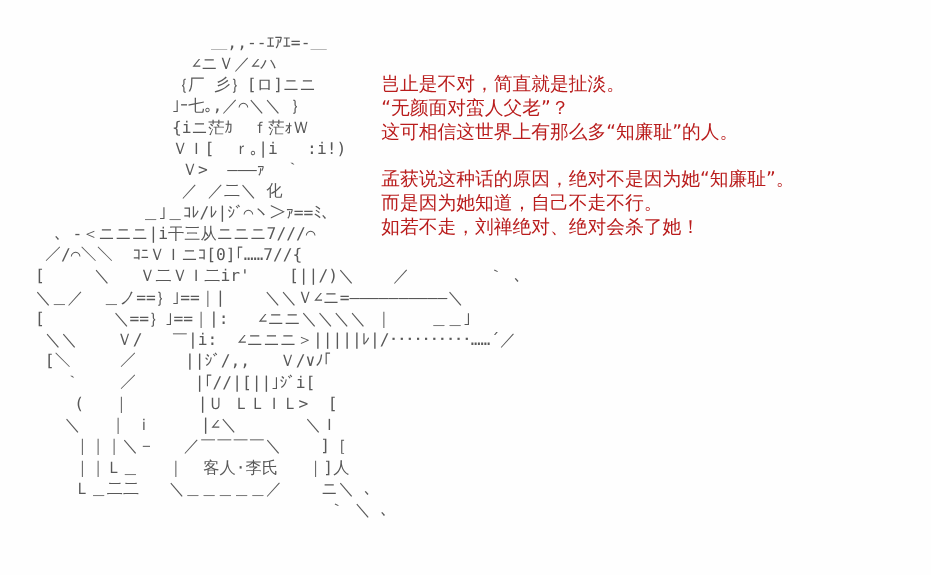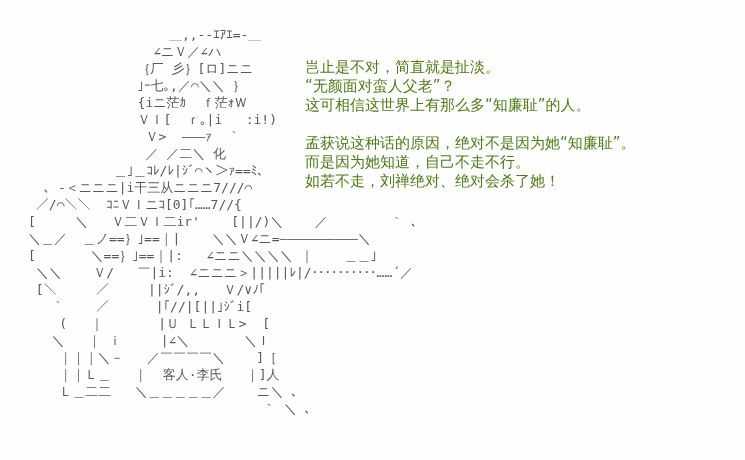--- a/index.html
+++ b/index.html
@@ -32,21 +32,21 @@
     white-space: pre;
     z-index: 1;
   }
   .dialogue {
     position: absolute;
     left: 305px;
     top: 58px;
     width: 430px;
     font-size: 15px;
     line-height: 19px;
-    color: #4d7c0f;
+    color: #b91c1c;
     white-space: pre-line;
     z-index: 2;
     font-family: "DejaVu Sans", "Liberation Sans", sans-serif;
   }
 </style>
 </head>
 <body>
 
 <div class="stage">
 

